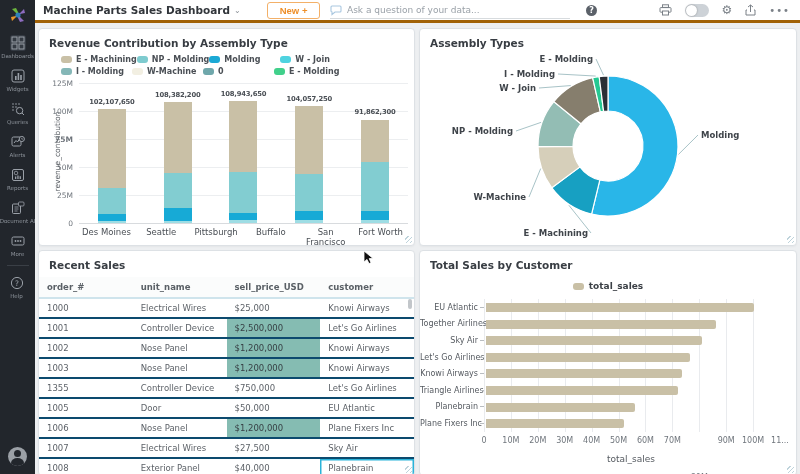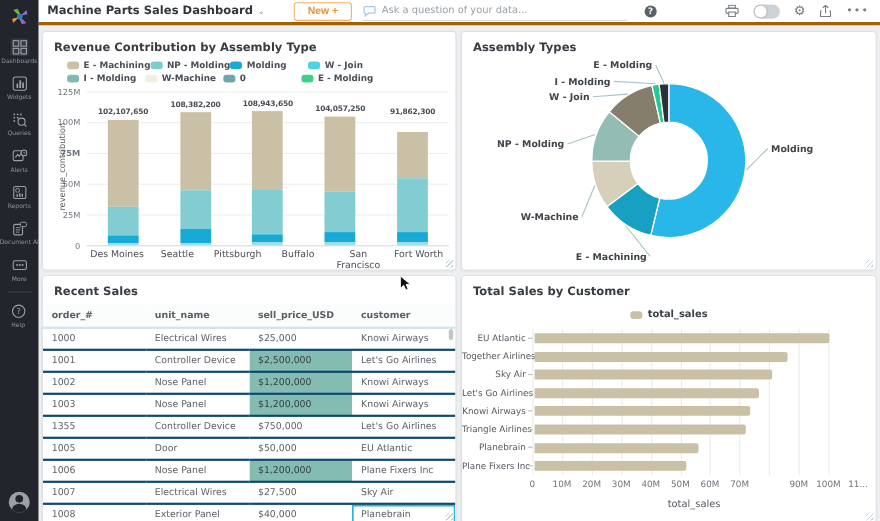--- a/index.html
+++ b/index.html
@@ -327,21 +327,21 @@
               </div>
               <div class="sb-total" style="bottom: 119.592px;">104,057,250</div>
             </div>
             <div class="sb-col">
               <div class="sb-bar">
                 <div class="sb-seg" style="height: 3.36px; background: rgb(158, 221, 228);"></div>
                 <div class="sb-seg" style="height: 8.4px; background: rgb(23, 170, 214);"></div>
                 <div class="sb-seg" style="height: 49.28px; background: rgb(130, 205, 209);"></div>
                 <div class="sb-seg" style="height: 41.888px; background: rgb(201, 192, 166);"></div>
               </div>
-              <div class="sb-total" style="bottom: 117px; margin-top: 12px;">91,862,300</div>
+              <div class="sb-total" style="bottom: 107px; margin-top: 12px;">91,862,300</div>
             </div>
           </div>
           <div class="sb-xlabels">
             <div class="sb-xlabel">Des Moines</div>
             <div class="sb-xlabel">Seattle</div>
             <div class="sb-xlabel">Pittsburgh</div>
             <div class="sb-xlabel">Buffalo</div>
             <div class="sb-xlabel">San Francisco</div>
             <div class="sb-xlabel">Fort Worth</div>
           </div>

